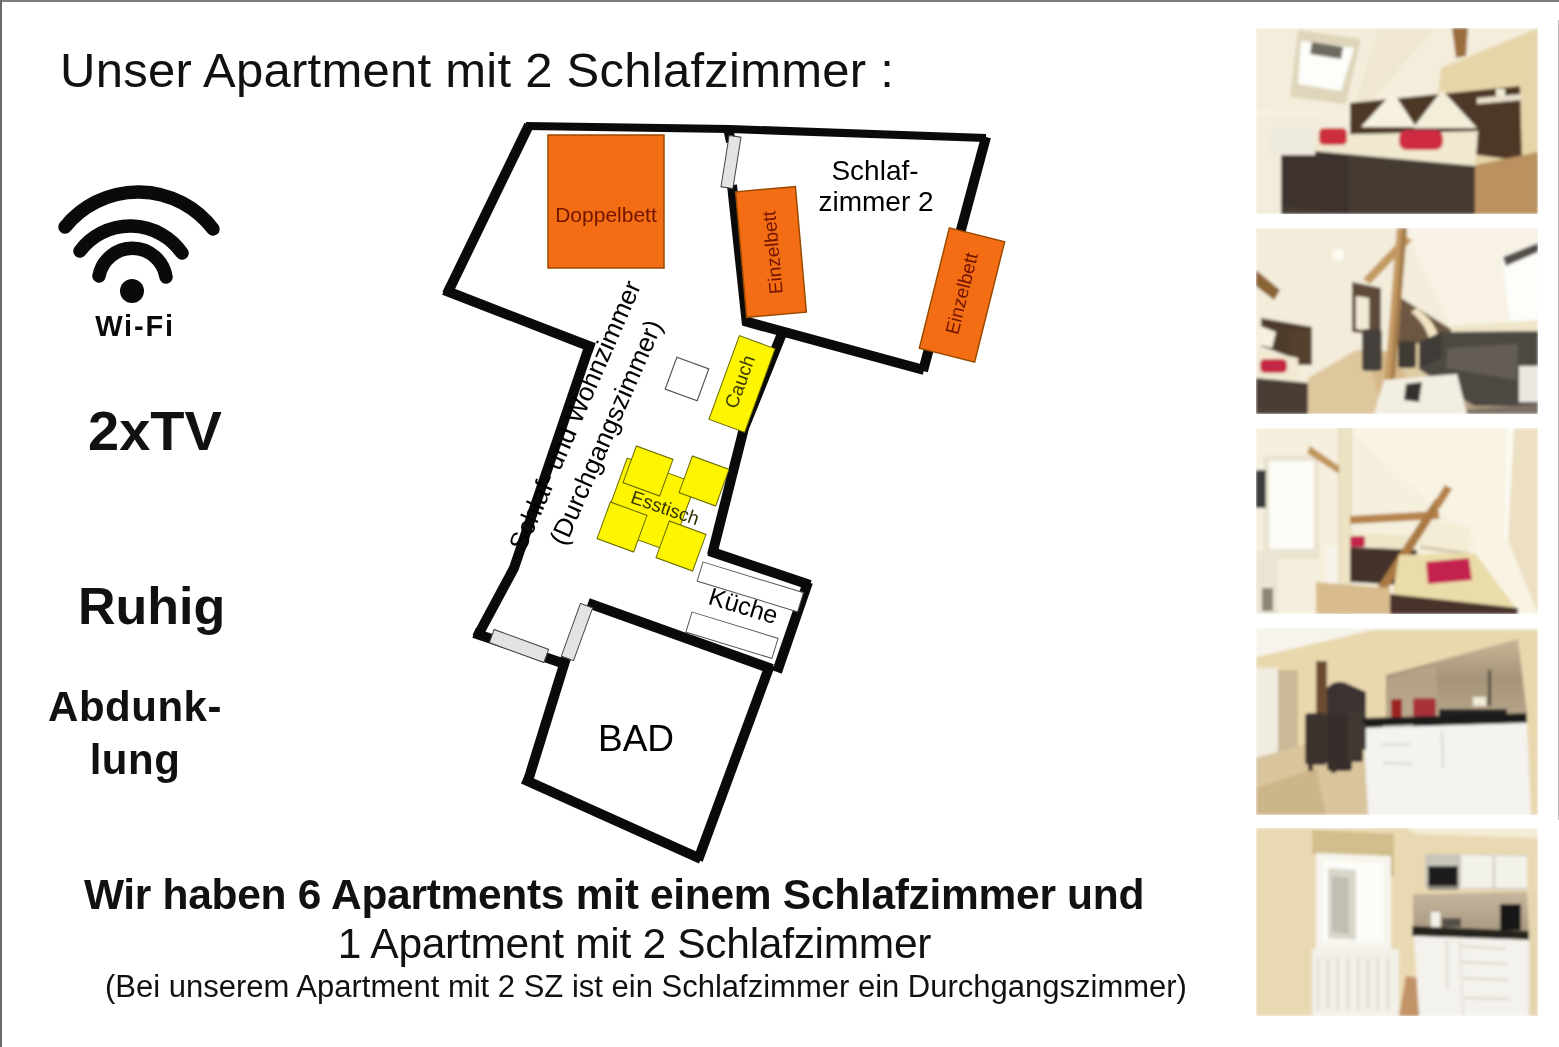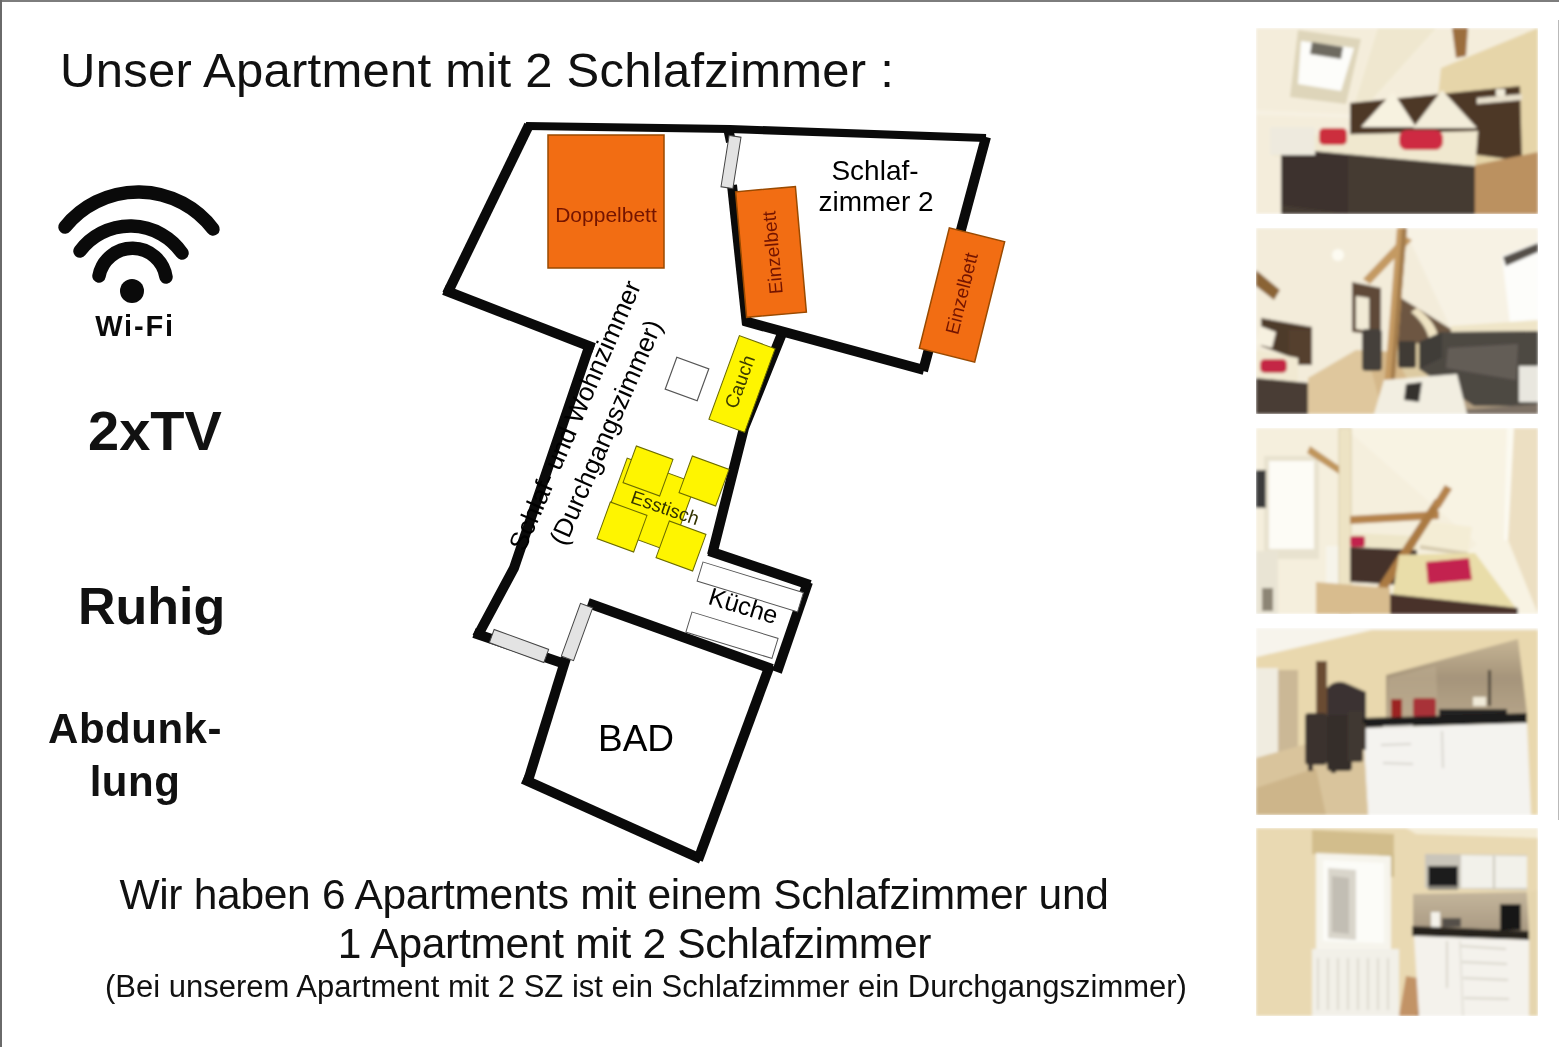--- a/index.html
+++ b/index.html
@@ -26,23 +26,23 @@
     <path d="M 59 106 A 34 34 0 0 1 126 107"></path>
   </g>
   <circle cx="92" cy="121" r="12" fill="#0a0a0a"></circle>
   <text x="95" y="166" font-size="29" font-weight="bold" letter-spacing="1.8" fill="#0a0a0a" text-anchor="middle">Wi-Fi</text>
 </svg>
 
 <div class="abs" style="left:80px;top:398px;font-size:56px;font-weight:bold;margin-left:8px;">2xTV</div>
 
 <div class="abs" style="left:78px;top:544px;font-size:52px;font-weight:bold;margin-top:32px;">Ruhig</div>
 
-<div class="abs" style="left:0px;top:702px;width:270px;text-align:center;font-size:42px;font-weight:bold;line-height:53px;letter-spacing:0.5px;">Abdunk-<br>lung</div>
-
-<div class="abs" style="left:0px;top:871px;width:1228px;text-align:center;font-size:42.5px;letter-spacing:-0.3px;">Wir haben 6 Apartments mit einem Schlafzimmer und</div>
+<div class="abs" style="left:0px;top:680px;width:270px;text-align:center;font-size:42px;font-weight:bold;line-height:53px;letter-spacing:0.5px;">Abdunk-<br>lung</div>
+
+<div class="abs" style="left:0px;top:871px;width:1228px;text-align:center;font-size:42.5px;letter-spacing:-0.3px;font-weight:bold;">Wir haben 6 Apartments mit einem Schlafzimmer und</div>
 
 <div class="abs" style="left:0px;top:920px;width:1235px;text-align:center;font-size:42.5px;letter-spacing:-0.3px;margin-left:17px;">1 Apartment mit 2 Schlafzimmer</div>
 
 <div class="abs" style="left:0px;top:969px;width:1228px;text-align:center;font-size:31px;margin-left:32px;">(Bei unserem Apartment mit 2 SZ ist ein Schlafzimmer ein Durchgangszimmer)</div>
 
 <svg class="abs" style="left:0;top:0;" width="1559" height="1047" viewBox="0 0 1559 1047">
   <g fill="none" stroke="#0a0a0a" stroke-width="10">
 
     <polyline points="526,126 730,129 986,138" stroke-width="8"></polyline>
 

